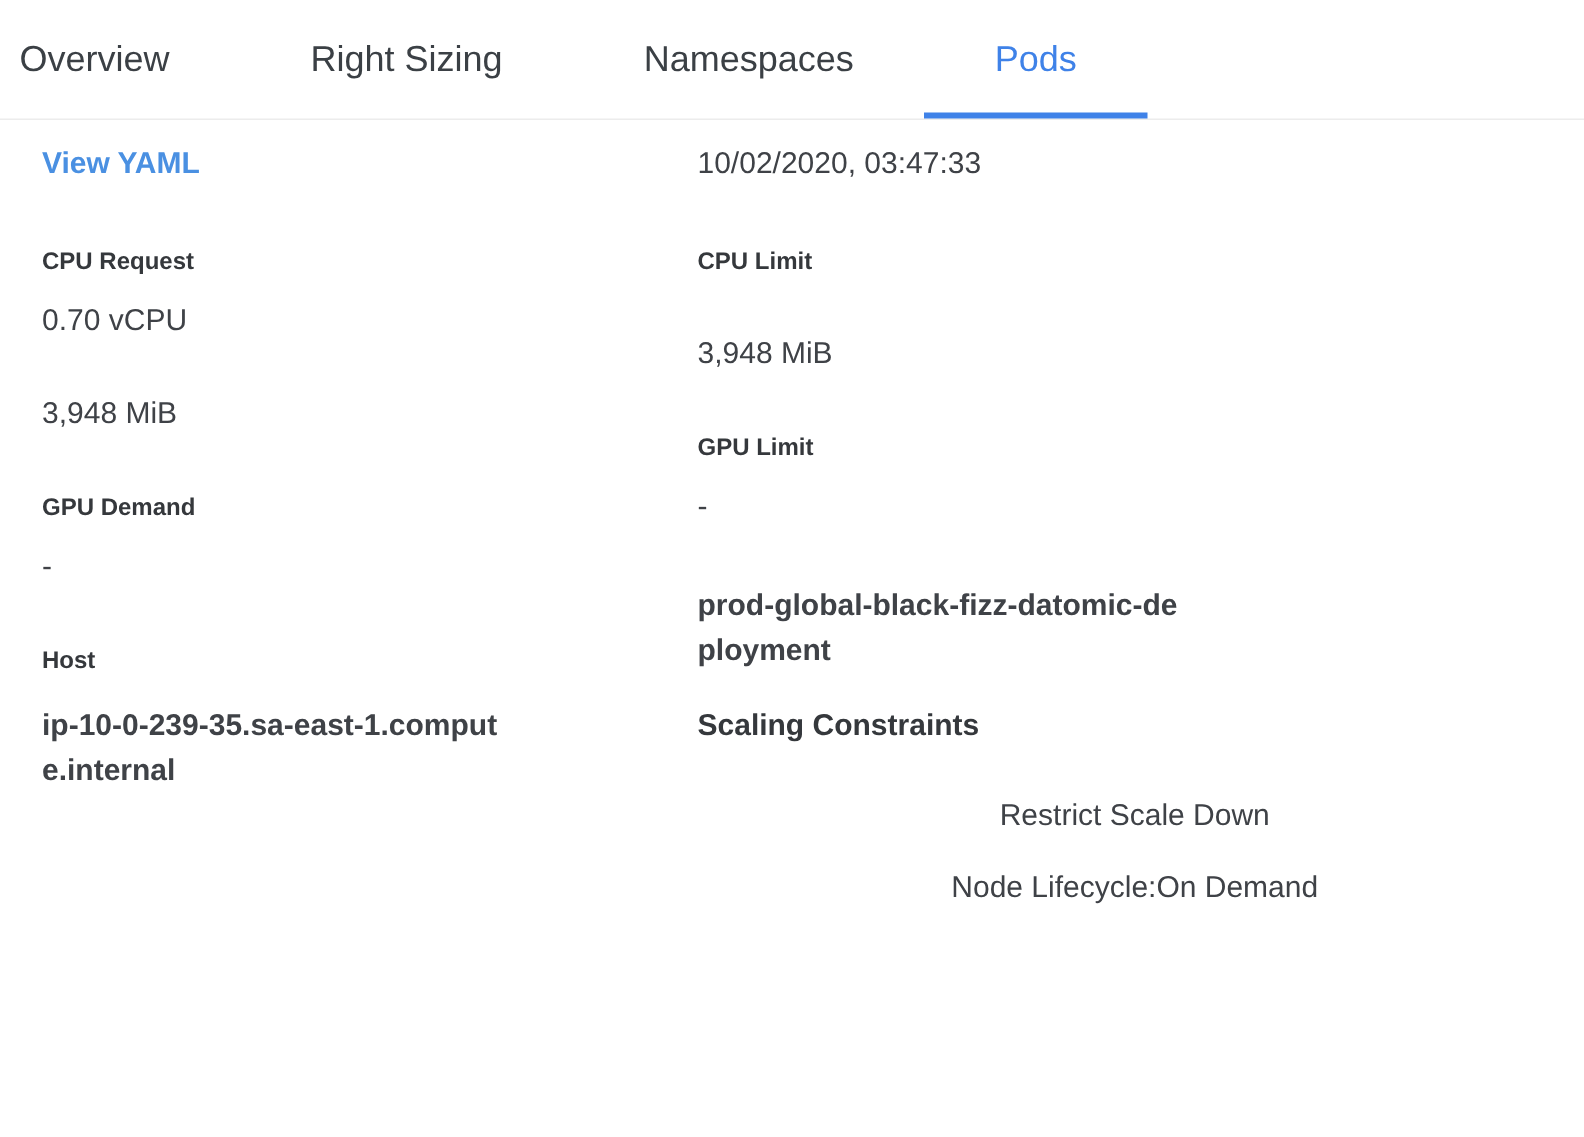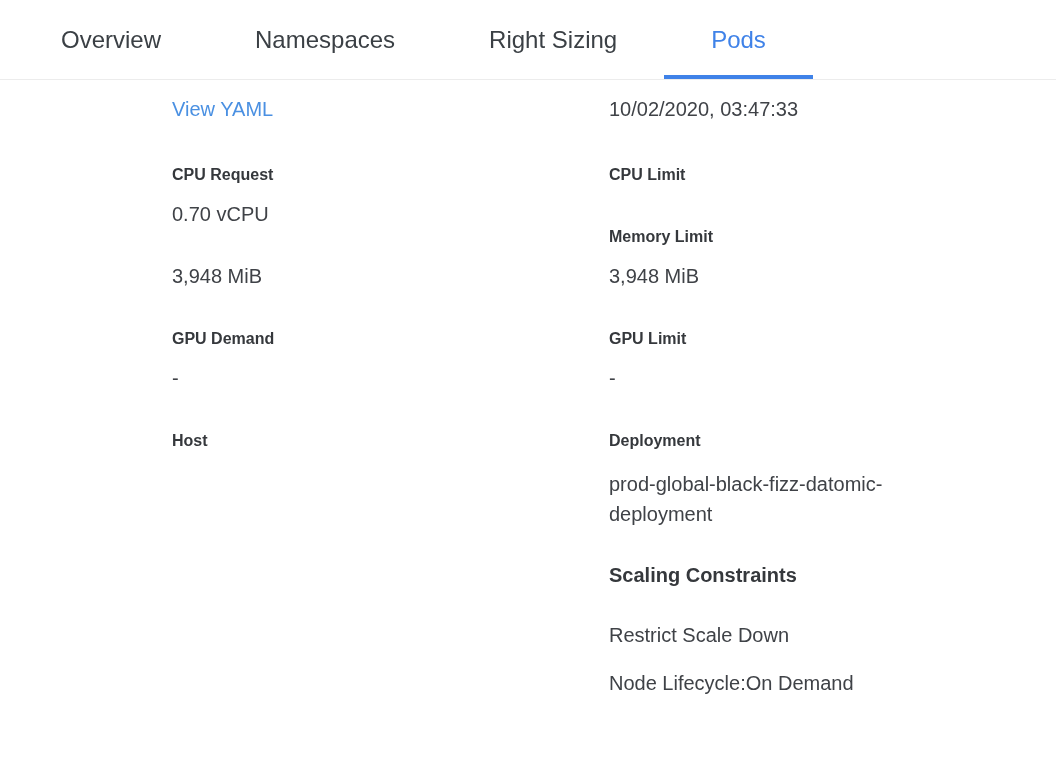--- a/index.html
+++ b/index.html
@@ -4,21 +4,21 @@
 <style>
   :root {
     --active-tab-blue: #3f82e8;
     --link-blue: #4a90e2;
     --label-dark: #35383c;
     --text-dark: #3f4247;
     --tab-text: #3b4045;
     --tab-border: #ececec;
     --bg: #ffffff;
   }
-  * { box-sizing: border-box; padding-left: 48px; }
+  * { box-sizing: border-box; }
   html, body {
     margin: 0;
     padding: 0;
     background: var(--bg);
     font-family: "Liberation Sans", "DejaVu Sans", sans-serif;
   }
   body {
     width: 1056px;
     height: 758px;
     overflow: hidden;
@@ -65,20 +65,21 @@
 
   .toprow {
     font-size: 20px;
     line-height: 23px;
     margin-bottom: 42px;
   }
   .link {
     color: var(--link-blue);
     text-decoration: none;
     cursor: pointer;
+    font-weight: bold;
   }
   .timestamp {
     color: var(--text-dark);
   }
 
   .field { margin-bottom: 39px; }
   .field .label {
     font-size: 16px;
     line-height: 23px;
     font-weight: 600;
@@ -92,42 +93,43 @@
     margin-top: 12px;
   }
   .field .value.link-value {
     line-height: 30px;
     word-break: break-all;
     display: block;
   }
   .host-width { max-width: 318px; }
   .deploy-width { max-width: 330px; }
 
-  .scaling { margin-top: 35px; }
+  .scaling { margin-top: 24px; }
   .scaling .sc-title {
     font-size: 20px;
     line-height: 23px;
     font-weight: 600;
     color: var(--label-dark);
     margin-bottom: 37px;
   }
   .scaling .sc-item {
     font-size: 20px;
     line-height: 23px;
     color: var(--text-dark);
     margin-bottom: 25px;
+    text-align: center;
   }
 </style>
 </head>
 <body>
 
 <nav class="tabs">
   <div class="tab">Overview</div>
+  <div class="tab">Right Sizing</div>
   <div class="tab">Namespaces</div>
-  <div class="tab">Right Sizing</div>
   <div class="tab active">Pods</div>
 </nav>
 
 <main class="content">
 
   <section class="col">
     <div class="toprow">
       <a class="link">View YAML</a>
     </div>
 
@@ -140,44 +142,43 @@
       <div class="value">3,948 MiB</div>
     </div>
 
     <div class="field">
       <div class="label">GPU Demand</div>
       <div class="value">-</div>
     </div>
 
     <div class="field">
       <div class="label">Host</div>
+      <a class="value link link-value host-width">ip-10-0-239-35.sa-east-1.compute.internal</a>
     </div>
   </section>
 
   <section class="col">
     <div class="toprow">
       <span class="timestamp">10/02/2020, 03:47:33</span>
     </div>
 
     <div class="field">
       <div class="label">CPU Limit</div>
     </div>
 
     <div class="field">
-      <div class="label">Memory Limit</div>
       <div class="value">3,948 MiB</div>
     </div>
 
     <div class="field">
       <div class="label">GPU Limit</div>
       <div class="value">-</div>
     </div>
 
     <div class="field" style="margin-bottom:0">
-      <div class="label">Deployment</div>
       <a class="value link link-value deploy-width">prod-global-black-fizz-datomic-deployment</a>
     </div>
 
     <div class="scaling">
       <div class="sc-title">Scaling Constraints</div>
       <div class="sc-item">Restrict Scale Down</div>
       <div class="sc-item">Node Lifecycle:On Demand</div>
     </div>
   </section>
 

